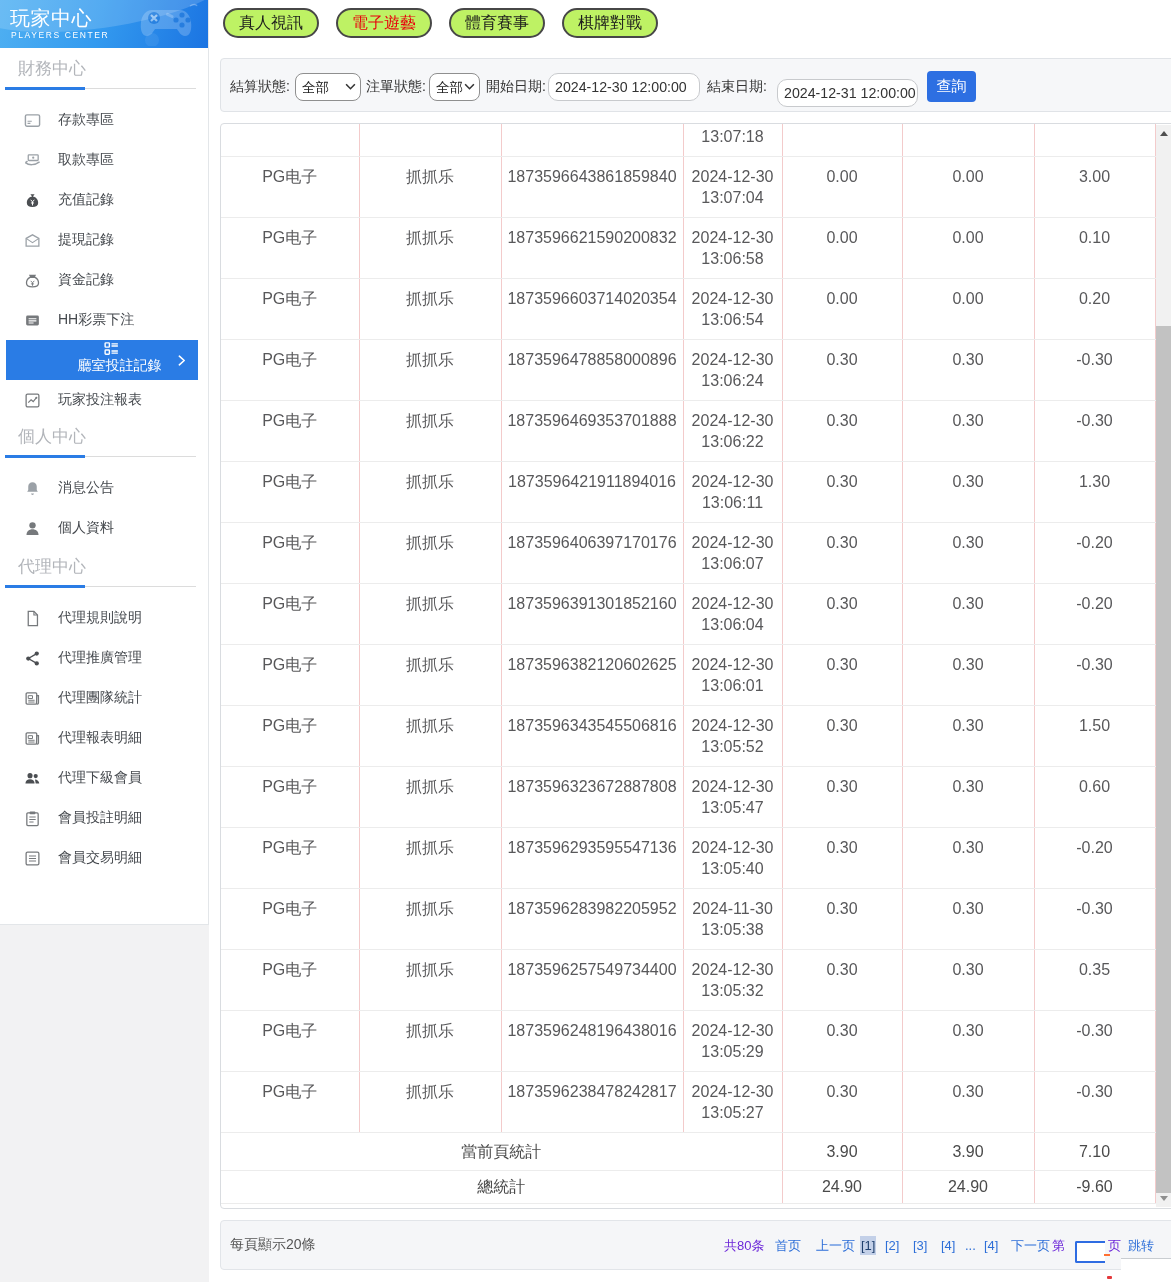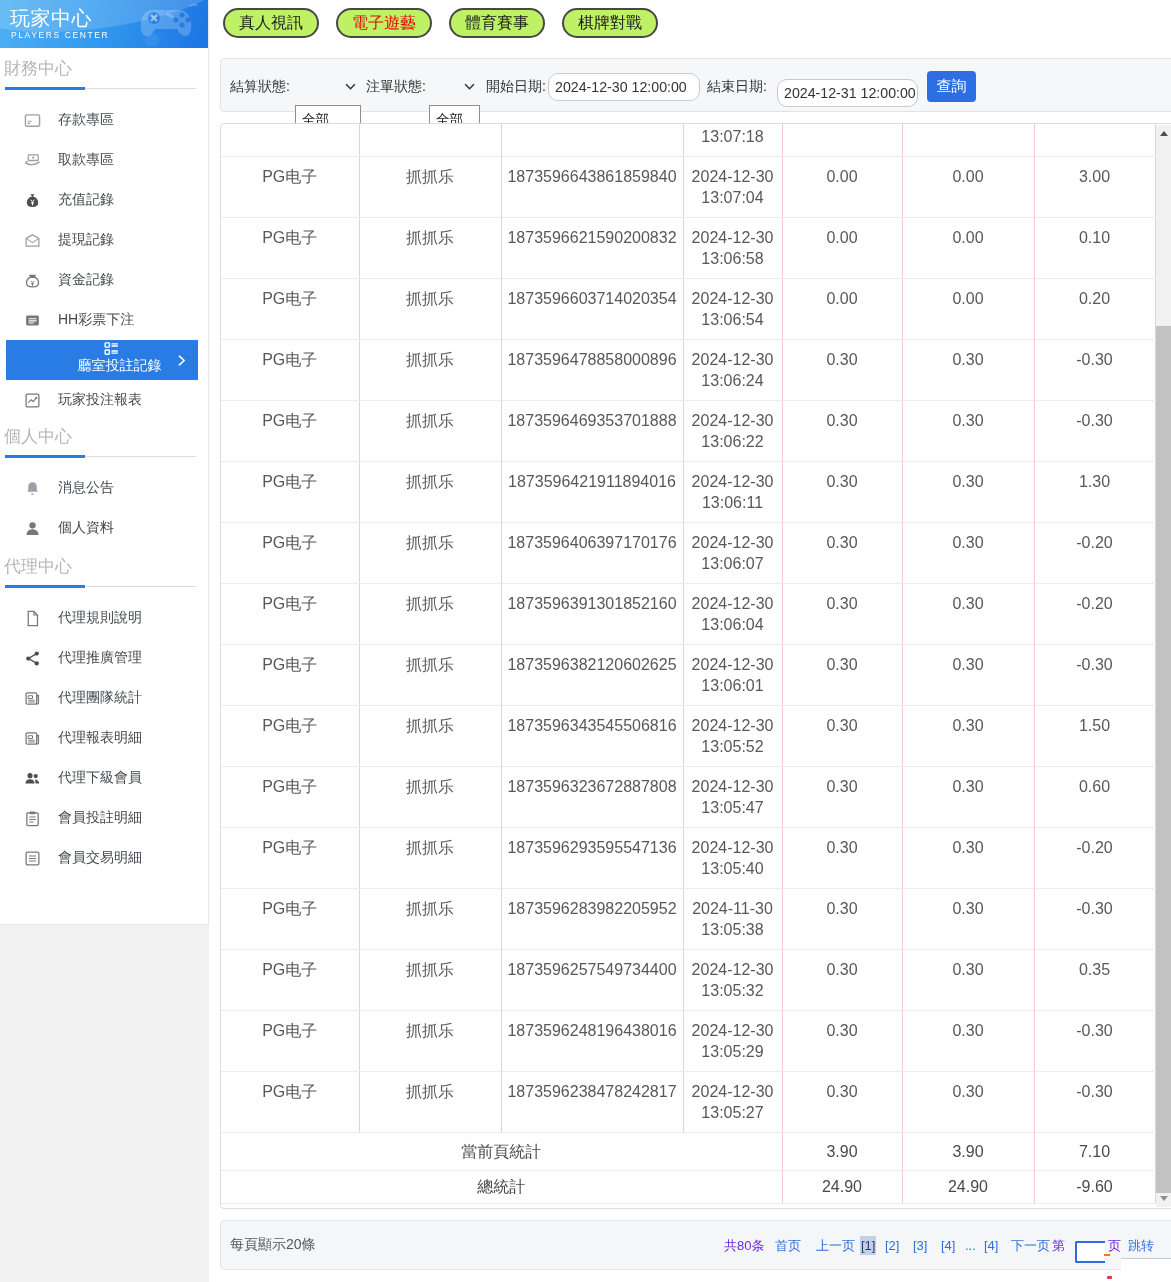--- a/index.html
+++ b/index.html
@@ -10,21 +10,21 @@
   #left-rail { position:absolute; left:0; top:0; width:209px; height:1282px; background:#f2f2f3; }
   #sidebar { position:absolute; left:0; top:0; width:209px; height:925px; background:#fff;
     border-right:1px solid #e3e6e9; border-bottom:1px solid #e3e6e9; }
   #sb-header { position:relative; height:48px; overflow:hidden;
     background:linear-gradient(105deg,#4fb0f2 0%,#339aef 48%,#1b74e2 100%); }
   #sb-header .swoosh { position:absolute; left:-30px; top:-42px; width:260px; height:70px;
     background:rgba(255,255,255,0.16); border-radius:50%; transform:rotate(-8deg); }
   #sb-title { position:absolute; left:10px; top:5px; color:#fff; font-size:20px; letter-spacing:0.5px; }
   #sb-sub { position:absolute; left:11px; top:30px; color:#fff; font-size:8.5px; letter-spacing:1.6px; }
   #gamepad { position:absolute; right:8px; top:2px; opacity:.55; }
-  .sec-title { font-size:17px; color:#b2b5ba; padding-left:4px; line-height:24px; }
+  .sec-title { font-size:17px; color:#b2b5ba; padding-left:18px; line-height:24px; }
   .sec-line { position:relative; height:3px; margin-top:6px; }
   .sec-line .gray { position:absolute; left:5px; right:12px; bottom:1px; height:1px; background:#dcdcdc; }
   .sec-line .blue { position:absolute; left:5px; width:80px; bottom:0; height:3px; background:#2a7ce5; }
   .sec-items { padding-top:10px; }
   .sb-item { position:relative; height:40px; margin:0 10px 0 6px; display:flex; align-items:center;
     padding-left:18px; color:#45494e; cursor:pointer; }
   .sb-item .ico { width:17px; height:17px; color:#76797c; flex:0 0 17px; display:flex; align-items:center; }
   .sb-item .ico.lt { color:#9ba1a7; } .sb-item .ico.dk { color:#4b4e52; }
   .sb-item .ico svg { width:17px; height:17px; }
   .sb-item .lbl { margin-left:17px; font-size:14px; }
@@ -37,23 +37,23 @@
   .tab-btn { height:30px; padding:0 14px; border:2px solid #474747; border-radius:16px;
     background:#bef264; font-size:16px; color:#1c1c1c; display:flex; align-items:center; cursor:pointer;
     font-family:"Liberation Sans", sans-serif; }
   .tab-btn.active { color:#e8000d; }
 
   
   #filter-card { position:absolute; left:220px; top:58px; width:956px; height:54px;
     background:#f6f7f9; border:1px solid #e0e3e7; border-radius:4px; }
   #filter-card .flabel { position:absolute; top:19px; font-size:14px; color:#333; }
   .sel-wrap { position:absolute; top:14px; height:28px; }
-  .sel-wrap select { width:100%; height:100%; border:1px solid #8f8f8f; border-radius:0;
+  .sel-wrap select { width:100%; height:100%; border:1px solid #8f8f8f; border-radius:8px;
     background:#fff; font-size:13.5px; color:#1c1c1c; padding:0 18px 0 6px;
-    appearance:none; -webkit-appearance:none; font-family:"Liberation Sans", sans-serif;margin-top:32px; }
+    appearance:none; -webkit-appearance:none; font-family:"Liberation Sans", sans-serif; }
   .sel-wrap .sel-chev { position:absolute; right:5px; top:10px; pointer-events:none; }
   .date-input { position:absolute; top:14px; height:28px; border:1px solid #c8cacd; border-radius:10px;
     background:#fff; font-size:14.2px; color:#333; padding:0 0 0 6px;
     font-family:"Liberation Sans", sans-serif; }
   #query-btn { position:absolute; left:706px; top:12px; width:49px; height:31px; background:#2d6fe2;
     color:#fff; font-size:15px; border:none; border-radius:4px; cursor:pointer;
     font-family:"Liberation Sans", sans-serif; }
 
   
   #table-card { position:absolute; left:220px; top:123px; width:956px; height:1086px;

